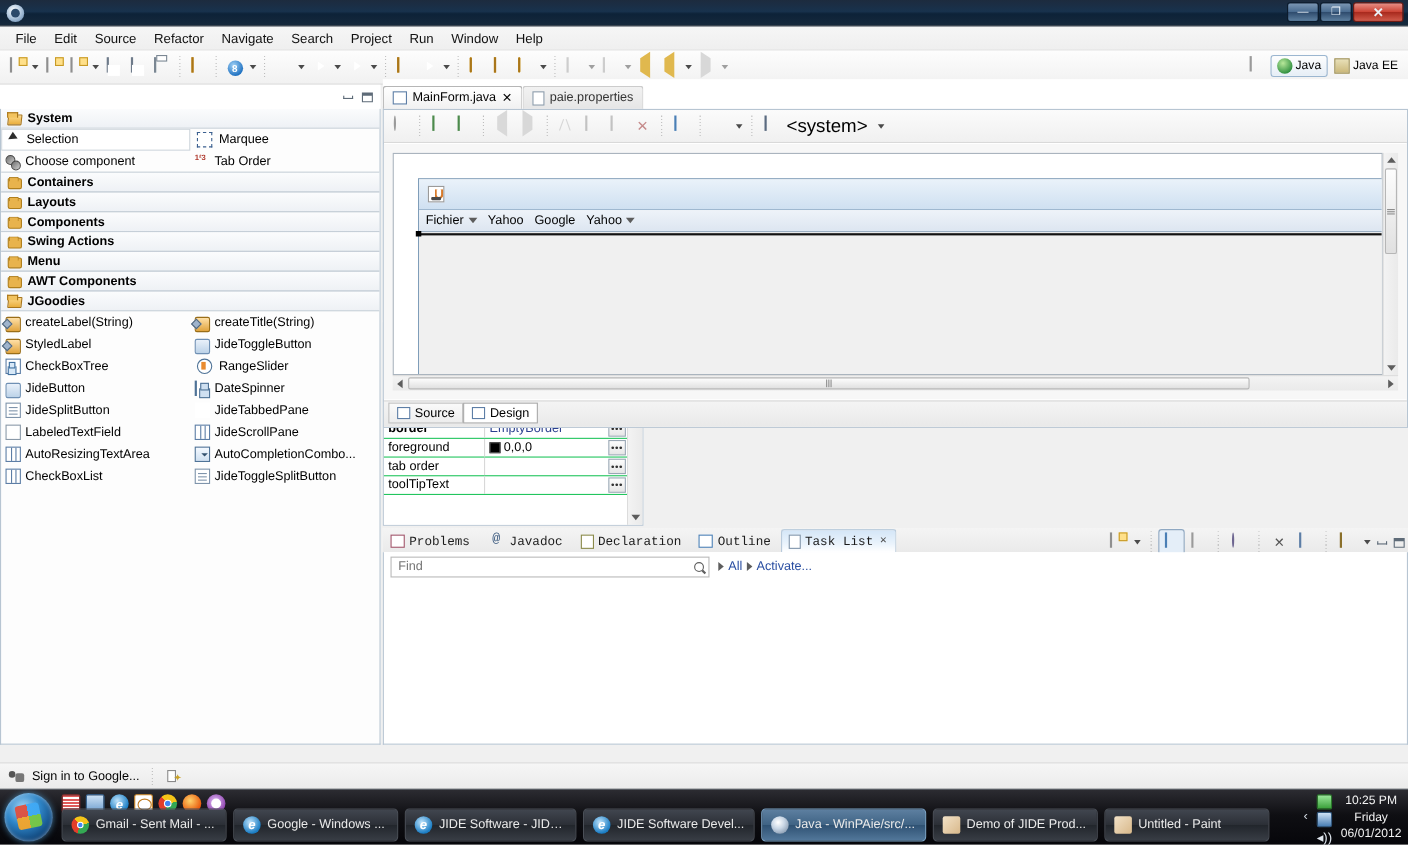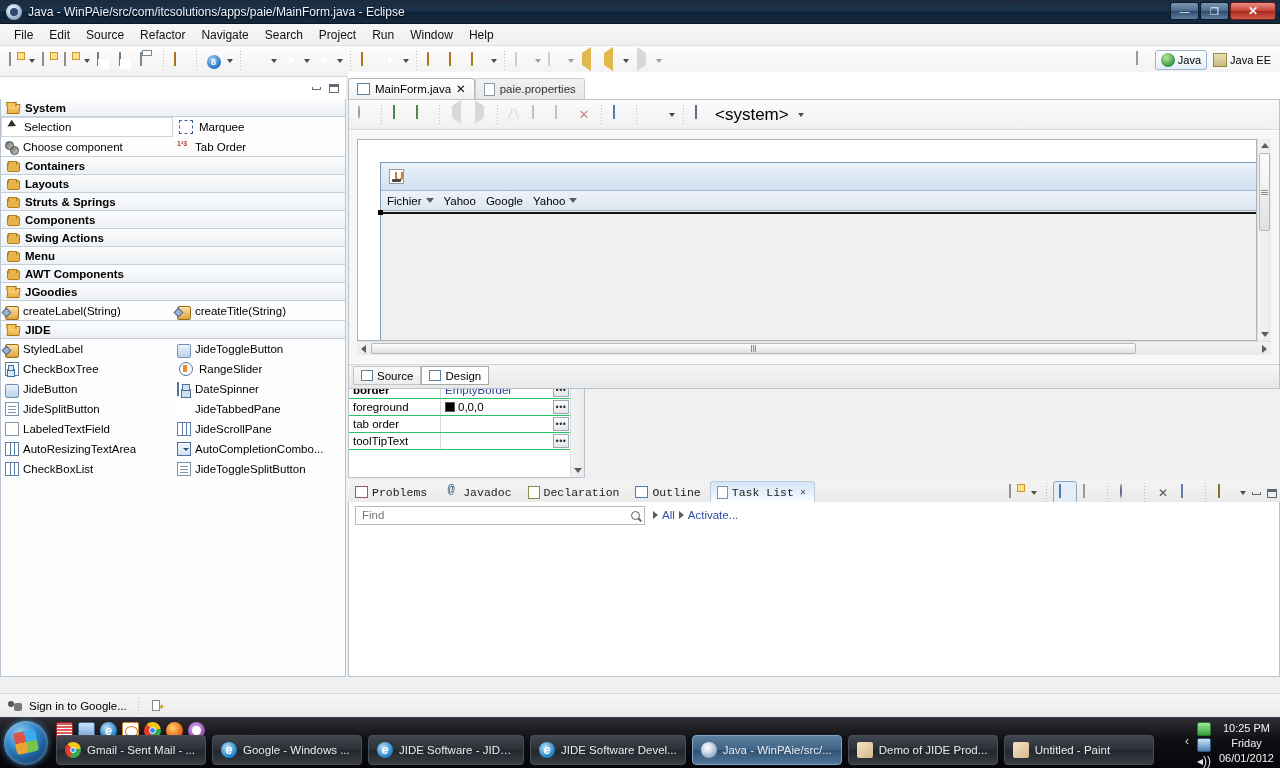--- a/index.html
+++ b/index.html
@@ -276,21 +276,20 @@
   .gl-gen { width:13px;height:13px;margin:2px;background:linear-gradient(180deg,#fafafa,#dcdcdc);border:1px solid #9a9a9a;}
   .gl-gen.dim { opacity:.45; }
 </style>
 </head>
 <body>
 
 <div id="app">
 
   <div class="titlebar">
     <div class="tb-icon"></div>
-    <div class="tb-title">Java - WinPAie/src/com/itcsolutions/apps/paie/MainForm.java - Eclipse</div>
     <div class="wbtns">
       <div class="wbtn">—</div>
       <div class="wbtn">❐</div>
       <div class="wbtn close">✕</div>
     </div>
   </div>
 
   <div class="menubar" id="menubar">
       <div class="mi">File</div>
       <div class="mi">Edit</div>
@@ -481,24 +480,20 @@
             <div class="pal-cat">
               <span class="ico ic-folder" style="width:13px;height:10px;margin-top:3px;"></span>
               <span>Containers</span>
             </div>
             <div class="pal-cat">
               <span class="ico ic-folder" style="width:13px;height:10px;margin-top:3px;"></span>
               <span>Layouts</span>
             </div>
             <div class="pal-cat">
               <span class="ico ic-folder" style="width:13px;height:10px;margin-top:3px;"></span>
-              <span>Struts &amp; Springs</span>
-            </div>
-            <div class="pal-cat">
-              <span class="ico ic-folder" style="width:13px;height:10px;margin-top:3px;"></span>
               <span>Components</span>
             </div>
             <div class="pal-cat">
               <span class="ico ic-folder" style="width:13px;height:10px;margin-top:3px;"></span>
               <span>Swing Actions</span>
             </div>
             <div class="pal-cat">
               <span class="ico ic-folder" style="width:13px;height:10px;margin-top:3px;"></span>
               <span>Menu</span>
             </div>
@@ -512,24 +507,20 @@
             </div>
             <div class="pal-grid">
               <div class="pal-item">
                 <span class="ico ic-label" style="width:14px;height:14px;"></span>
                 <span>createLabel(String)</span>
               </div>
               <div class="pal-item">
                 <span class="ico ic-label" style="width:14px;height:14px;"></span>
                 <span>createTitle(String)</span>
               </div>
-            </div>
-            <div class="pal-cat">
-              <span class="ico ic-folder-open" style="width:13px;height:10px;margin-top:3px;"></span>
-              <span>JIDE</span>
             </div>
             <div class="pal-grid">
               <div class="pal-item">
                 <span class="ico ic-label" style="width:14px;height:14px;"></span>
                 <span>StyledLabel</span>
               </div>
               <div class="pal-item">
                 <span class="ico ic-btn" style="width:14px;height:14px;"></span>
                 <span>JideToggleButton</span>
               </div>

